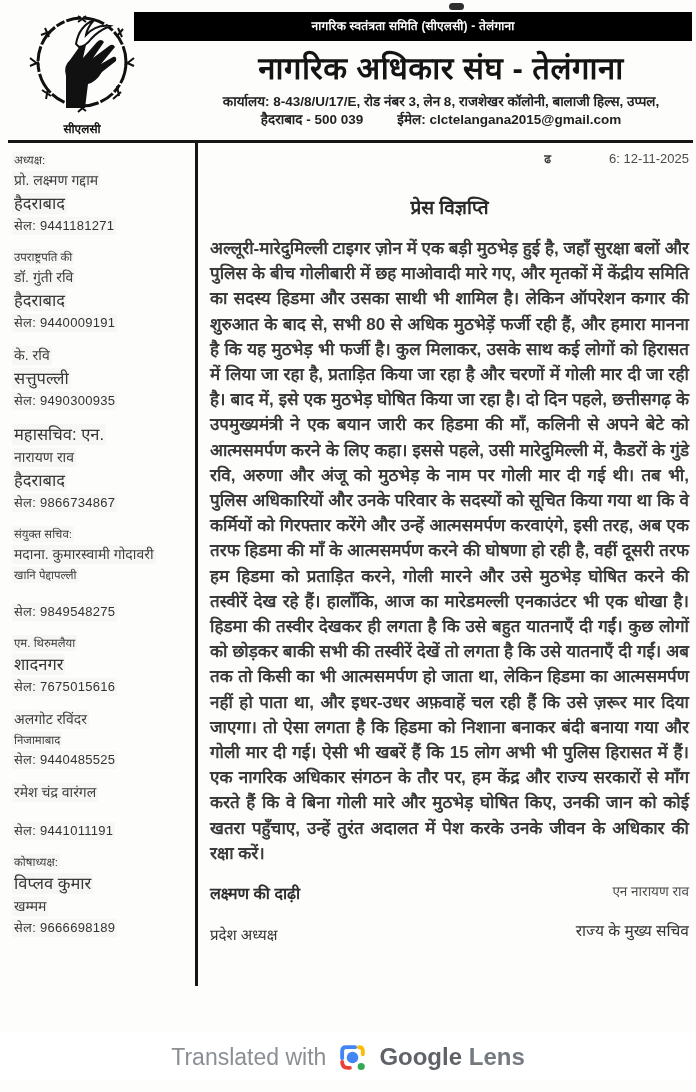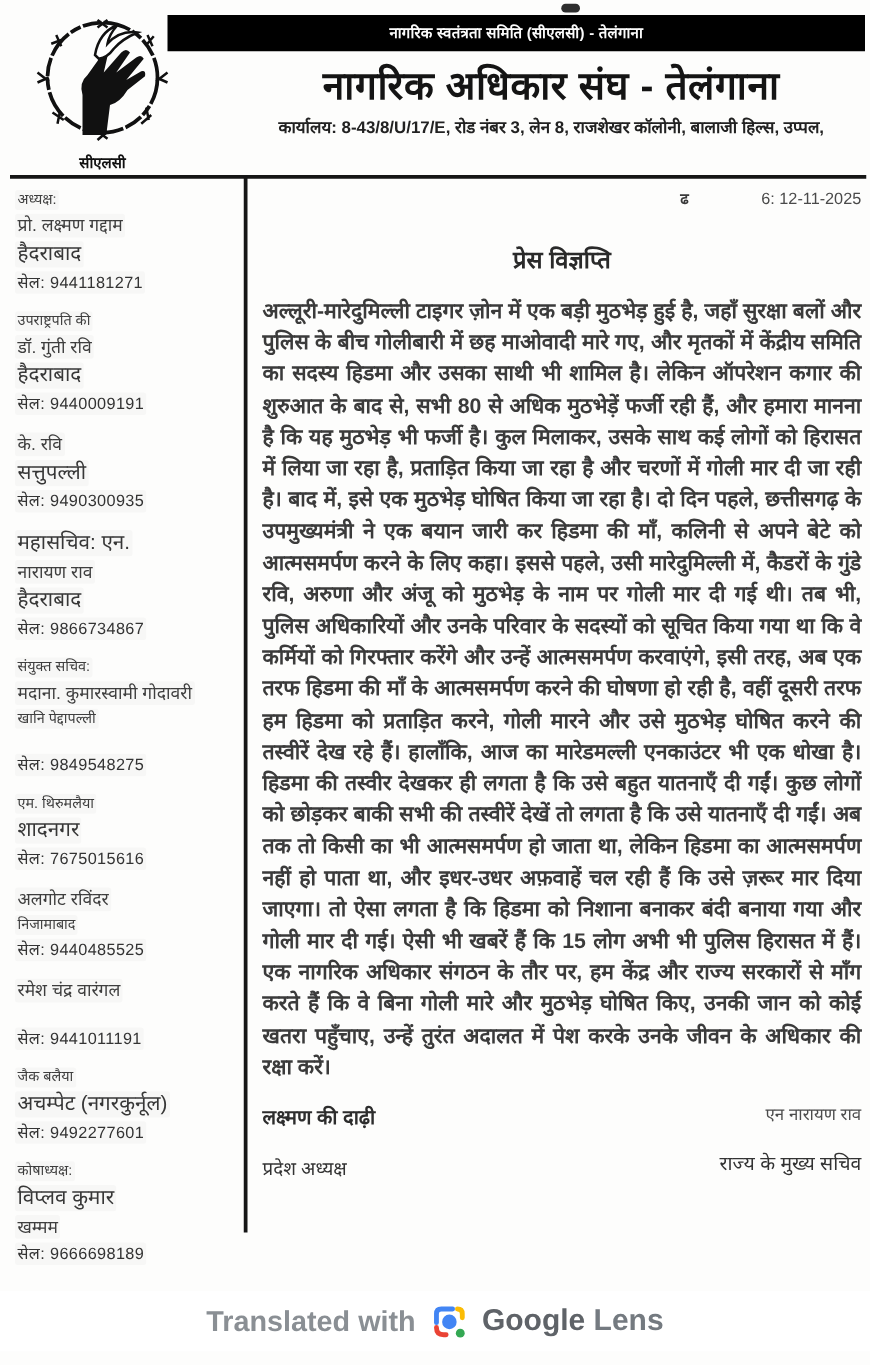--- a/index.html
+++ b/index.html
@@ -41,21 +41,21 @@
            font-weight:600;color:#3b3b3b;}
   .signatures{display:flex;justify-content:space-between;margin-top:16px;}
   .sig-left .sig-name{font-size:16px;font-weight:700;color:#2d2d2d;}
   .sig-left .sig-role{margin-top:20px;font-size:15px;font-weight:500;color:#333;}
   .sig-right{text-align:right;}
   .sig-right .sig-name{font-size:13.5px;font-weight:500;color:#4c4c4c;}
   .sig-right .sig-role{margin-top:19px;font-size:15.5px;font-weight:500;color:#333;}
   
   .footer{position:absolute;left:0;right:0;top:1033px;height:48px;display:flex;
           align-items:center;justify-content:center;gap:11px;background:#fff;}
-  .tw{font-size:23px;color:#8a8f94;font-weight:bold;}
+  .tw{font-size:23px;color:#8a8f94;}
   .brand{font-size:24px;color:#5f6368;}
   .brand .b1{font-weight:600;}
   .brand .b2{font-weight:700;color:#747a80;}
   .lens-icon{display:block;}
 </style>
 </head>
 <body>
 
 <div class="page">
 
@@ -77,20 +77,24 @@
       <path d="M40 94 L40 62 Q37 52 44 46 L54 32 Q57 27 60 31 L57 44 L71 28 Q75 24 78 28 L67 44 L83 32 Q87 29 89 33 L75 50 L87 43 Q91 42 90 47 L76 58 Q70 68 62 70 L59 94 Z" fill="#111"></path>
       <path d="M50 30 Q53 12 68 6 Q61 14 60 21 Q70 10 84 12 Q72 17 65 25 Q60 32 53 33 Z" fill="#fff" stroke="#111" stroke-width="2"></path>
     </svg>
     <div class="logo-caption">सीएलसी</div>
   </div>
 
   <div class="banner">नागरिक स्वतंत्रता समिति (सीएलसी) - तेलंगाना</div>
   <h1 class="org-name">नागरिक अधिकार संघ - तेलंगाना</h1>
   <div class="addr">
     <div>कार्यालय: 8-43/8/U/17/E, रोड नंबर 3, लेन 8, राजशेखर कॉलोनी, बालाजी हिल्स, उप्पल,</div>
+    <div class="addr2">
+      <span>हैदराबाद - 500 039</span>
+      <span>ईमेल: clctelangana2015@gmail.com</span>
+    </div>
   </div>
 
   <div class="hrule"></div>
   <div class="vrule"></div>
 
   <aside class="sidebar" id="sidebar">
       <div class="sb-item">
         <div class="sb-line sm"><span>अध्यक्ष:</span></div>
         <div class="sb-line md"><span>प्रो. लक्ष्मण गद्दाम</span></div>
         <div class="sb-line lg"><span>हैदराबाद</span></div>
@@ -127,25 +131,20 @@
       <div class="sb-item">
         <div class="sb-line md"><span>अलगोट रविंदर</span></div>
         <div class="sb-line sm"><span>निजामाबाद</span></div>
         <div class="sb-line ph"><span>सेल: 9440485525</span></div>
       </div>
       <div class="sb-item">
         <div class="sb-line md"><span>रमेश चंद्र वारंगल</span></div>
         <div class="sb-line ph gap"><span>सेल: 9441011191</span></div>
       </div>
       <div class="sb-item">
-        <div class="sb-line sm"><span>जैक बलैया</span></div>
-        <div class="sb-line lg"><span>अचम्पेट (नगरकुर्नूल)</span></div>
-        <div class="sb-line ph"><span>सेल: 9492277601</span></div>
-      </div>
-      <div class="sb-item">
         <div class="sb-line sm"><span>कोषाध्यक्ष:</span></div>
         <div class="sb-line lg"><span>विप्लव कुमार</span></div>
         <div class="sb-line md"><span>खम्मम</span></div>
         <div class="sb-line ph"><span>सेल: 9666698189</span></div>
       </div>
     </aside>
 
   <main class="content">
     <div class="date-row">
       <span class="date-prefix">ढ</span>

